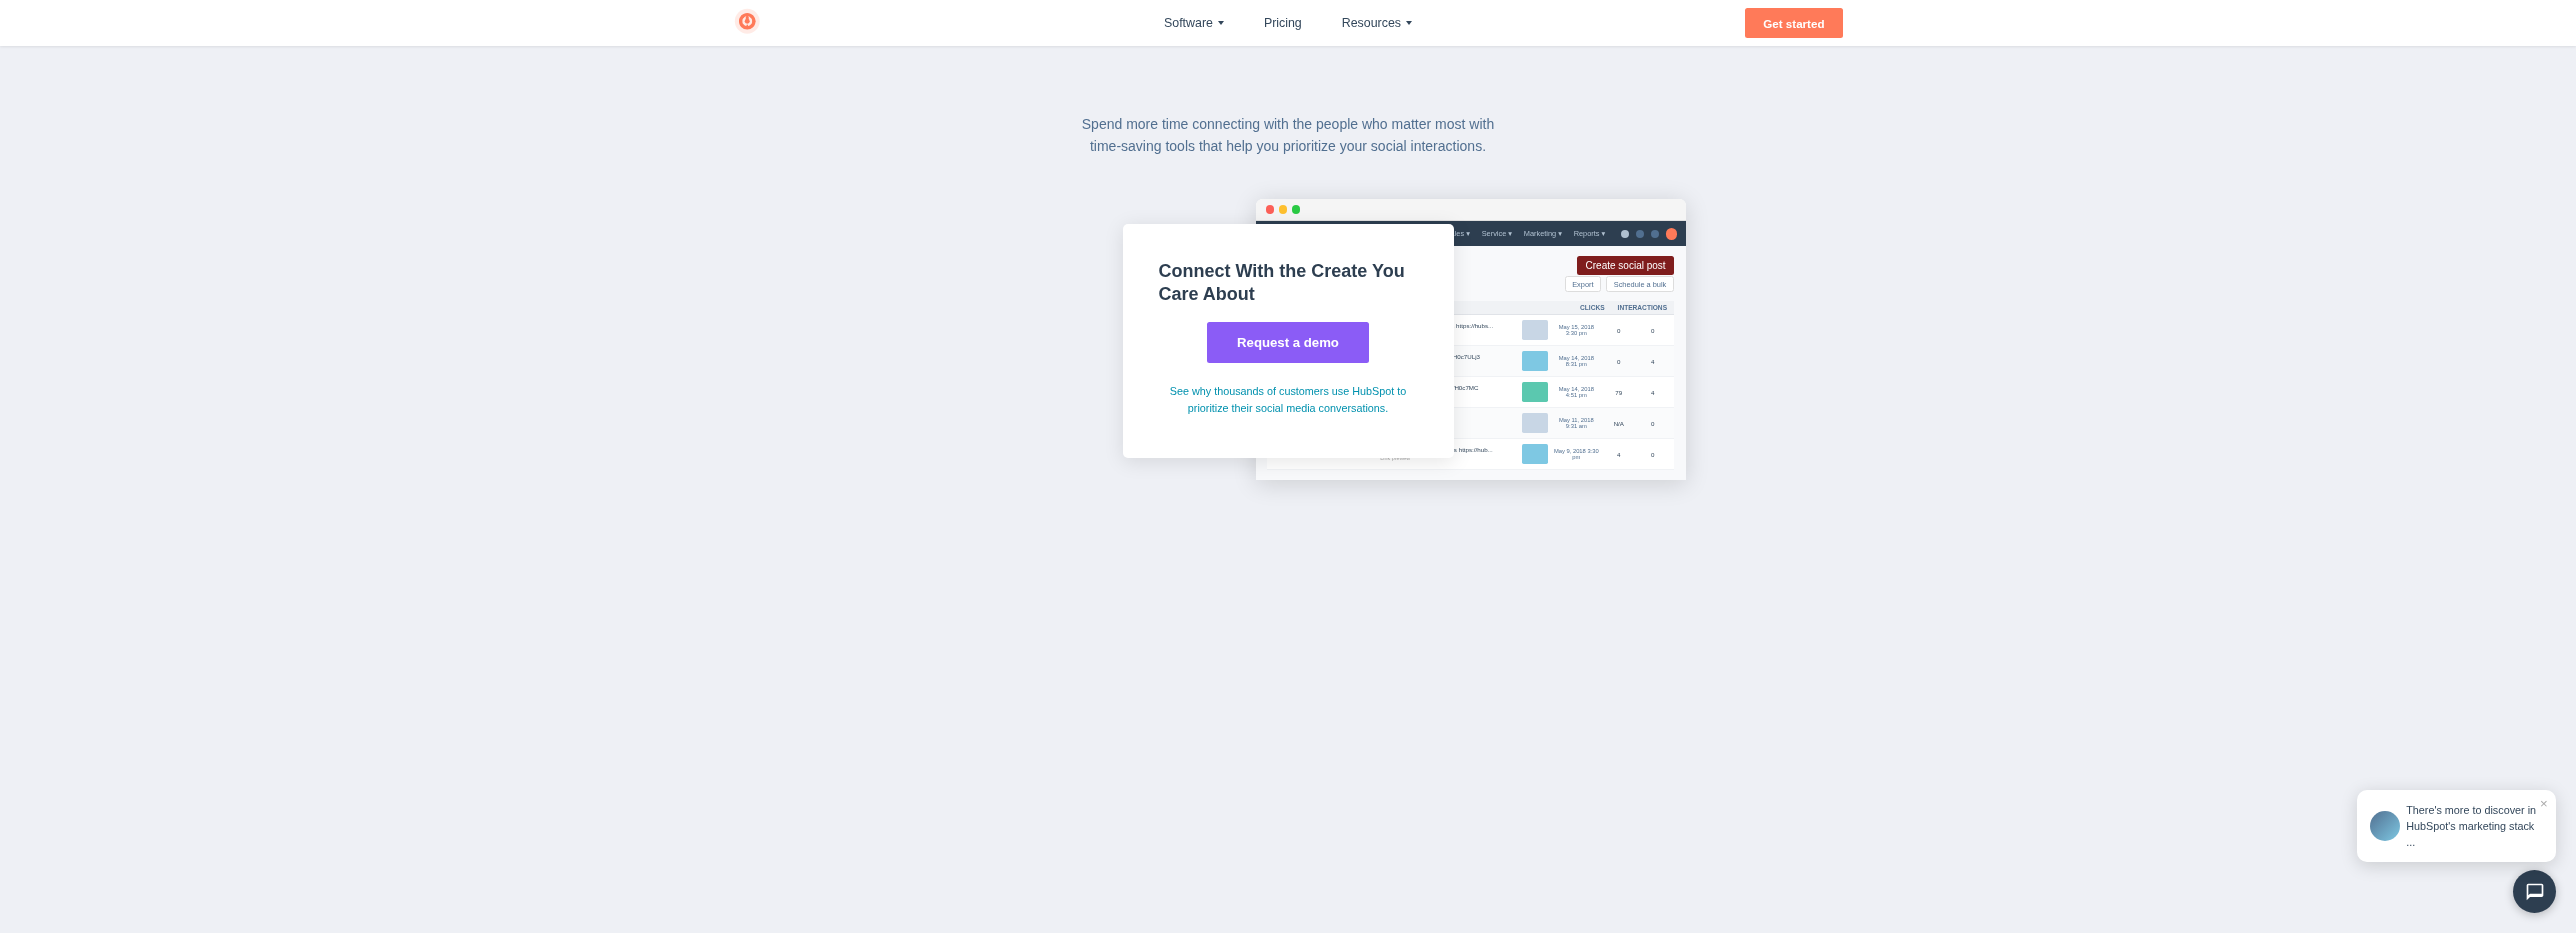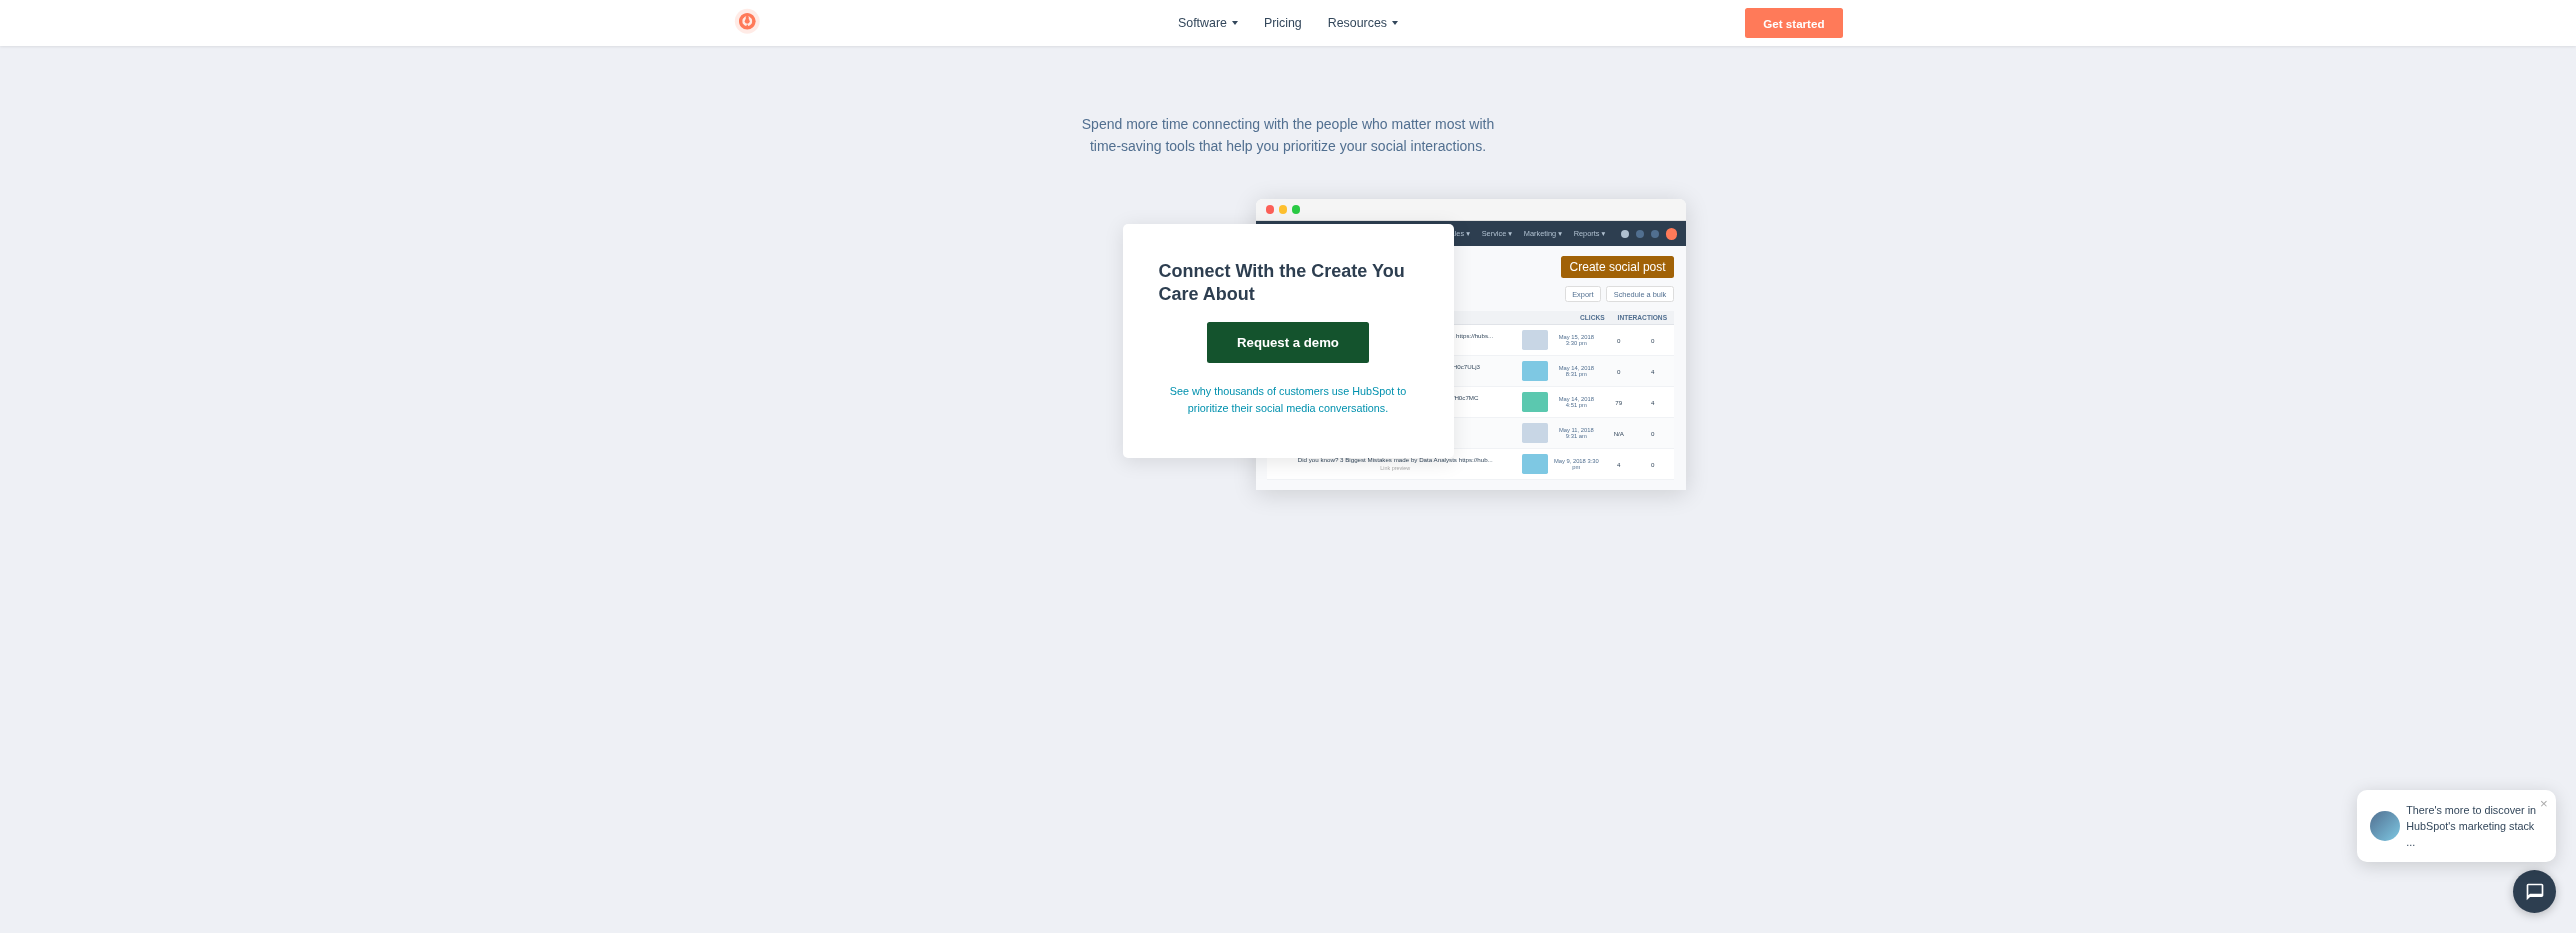--- a/index.html
+++ b/index.html
@@ -35,21 +35,21 @@
       position: absolute;
       left: -182px;
     }
     .nav-logo svg {
       width: 26.5px;
       height: 26.5px;
     }
     .nav-links {
       display: flex;
       align-items: center;
-      gap: 26px;
+      gap: 40px;
     }
     .nav-link {
       font-size: 12.4px;
       color: #33475b;
       cursor: pointer;
       display: flex;
       align-items: center;
       gap: 3.3px;
       text-decoration: none;
     }
@@ -133,21 +133,21 @@
       line-height: 1.3;
     }
     .card-panel-text {
       font-size: 11.6px;
       color: #516f90;
       margin-bottom: 25px;
       line-height: 1.7;
       text-align: center;
     }
     .btn-demo {
-      background: #14532d;
+      background: #8b5cf6;
       color: #fff;
       border: none;
       border-radius: 2.5px;
       padding: 13.2px 30px;
       font-size: 13.2px;
       font-weight: 600;
       cursor: pointer;
       display: block;
       margin: 0 auto 20px;
     }
@@ -229,29 +229,29 @@
       background: #f8f9fb;
       padding: 10px 11.6px;
       min-height: 232px;
     }
     .app-settings-text {
       font-size: 8.3px;
       color: #516f90;
       margin-bottom: 6.6px;
     }
     .app-create-btn {
-      background: #a16207;
+      background: #7f1d1d;
       color: #fff;
       border: none;
       border-radius: 2.5px;
       padding: 4.1px 8.3px;
-      font-size: 12px;
+      font-size: 10px;
       float: right;
       cursor: pointer;
-      margin-bottom: 8px;
+      margin-bottom: 1px;
     }
     .app-filters {
       display: flex;
       align-items: center;
       gap: 0;
       margin-bottom: 8.3px;
       clear: both;
     }
     .app-filter-tag {
       font-size: 7.4px;

